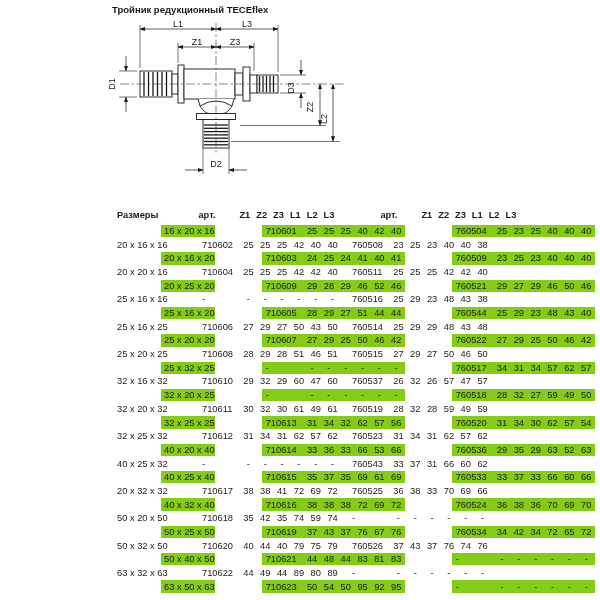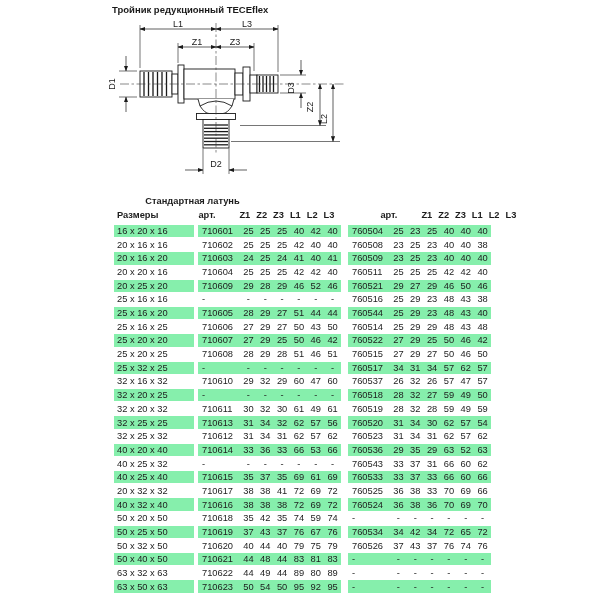--- a/index.html
+++ b/index.html
@@ -27,21 +27,21 @@
   .col-head .hgrp.g1{margin-left:7px;}
   .hart{width:42px;padding-left:4px;box-sizing:border-box;}
   .hv{width:16.83px;text-align:center;}
 
   .trow{display:flex;height:13.68px;align-items:flex-start;}
   .blk{display:flex;height:12.2px;align-items:center;}
   .blk.size{width:80px;}
   .blk.grp{width:143px;}
   .blk.g0{margin-left:4px;}
   .blk.g1{margin-left:7px;}
-  .shade .blk{background:#86efac;}
+  .shade .blk{background:#84cc16;margin-left:47px;}
   .sz{padding-left:3px;white-space:nowrap;}
   .cell-art{width:42px;padding-left:4px;box-sizing:border-box;}
   .cell-v{width:16.83px;text-align:center;}
 </style>
 </head>
 <body>
 
 <div class="page-title">Тройник редукционный TECEflex</div>
 
 <div class="drawing">
@@ -137,21 +137,20 @@
   <text x="20" y="66" text-anchor="middle" transform="rotate(-90 20 66)">D1</text>
   <text x="198.5" y="70" text-anchor="middle" transform="rotate(-90 198.5 70)">D3</text>
   <text x="218" y="89" text-anchor="middle" transform="rotate(-90 218 89)">Z2</text>
   <text x="231.5" y="101" text-anchor="middle" transform="rotate(-90 231.5 101)">L2</text>
   <text x="121" y="148.5" text-anchor="middle">D2</text>
 </svg>
 </div>
 
 <div class="spec-table">
   <div class="grp-head">
-    <span class="gh brass">Стандартная латунь</span>
   </div>
   <div class="col-head">
     <span class="hsize">Размеры</span>
     <span class="hgrp g0">
       <span class="hart">арт.</span>
       <span class="hv">Z1</span>
       <span class="hv">Z2</span>
       <span class="hv">Z3</span>
       <span class="hv">L1</span>
       <span class="hv">L2</span>

